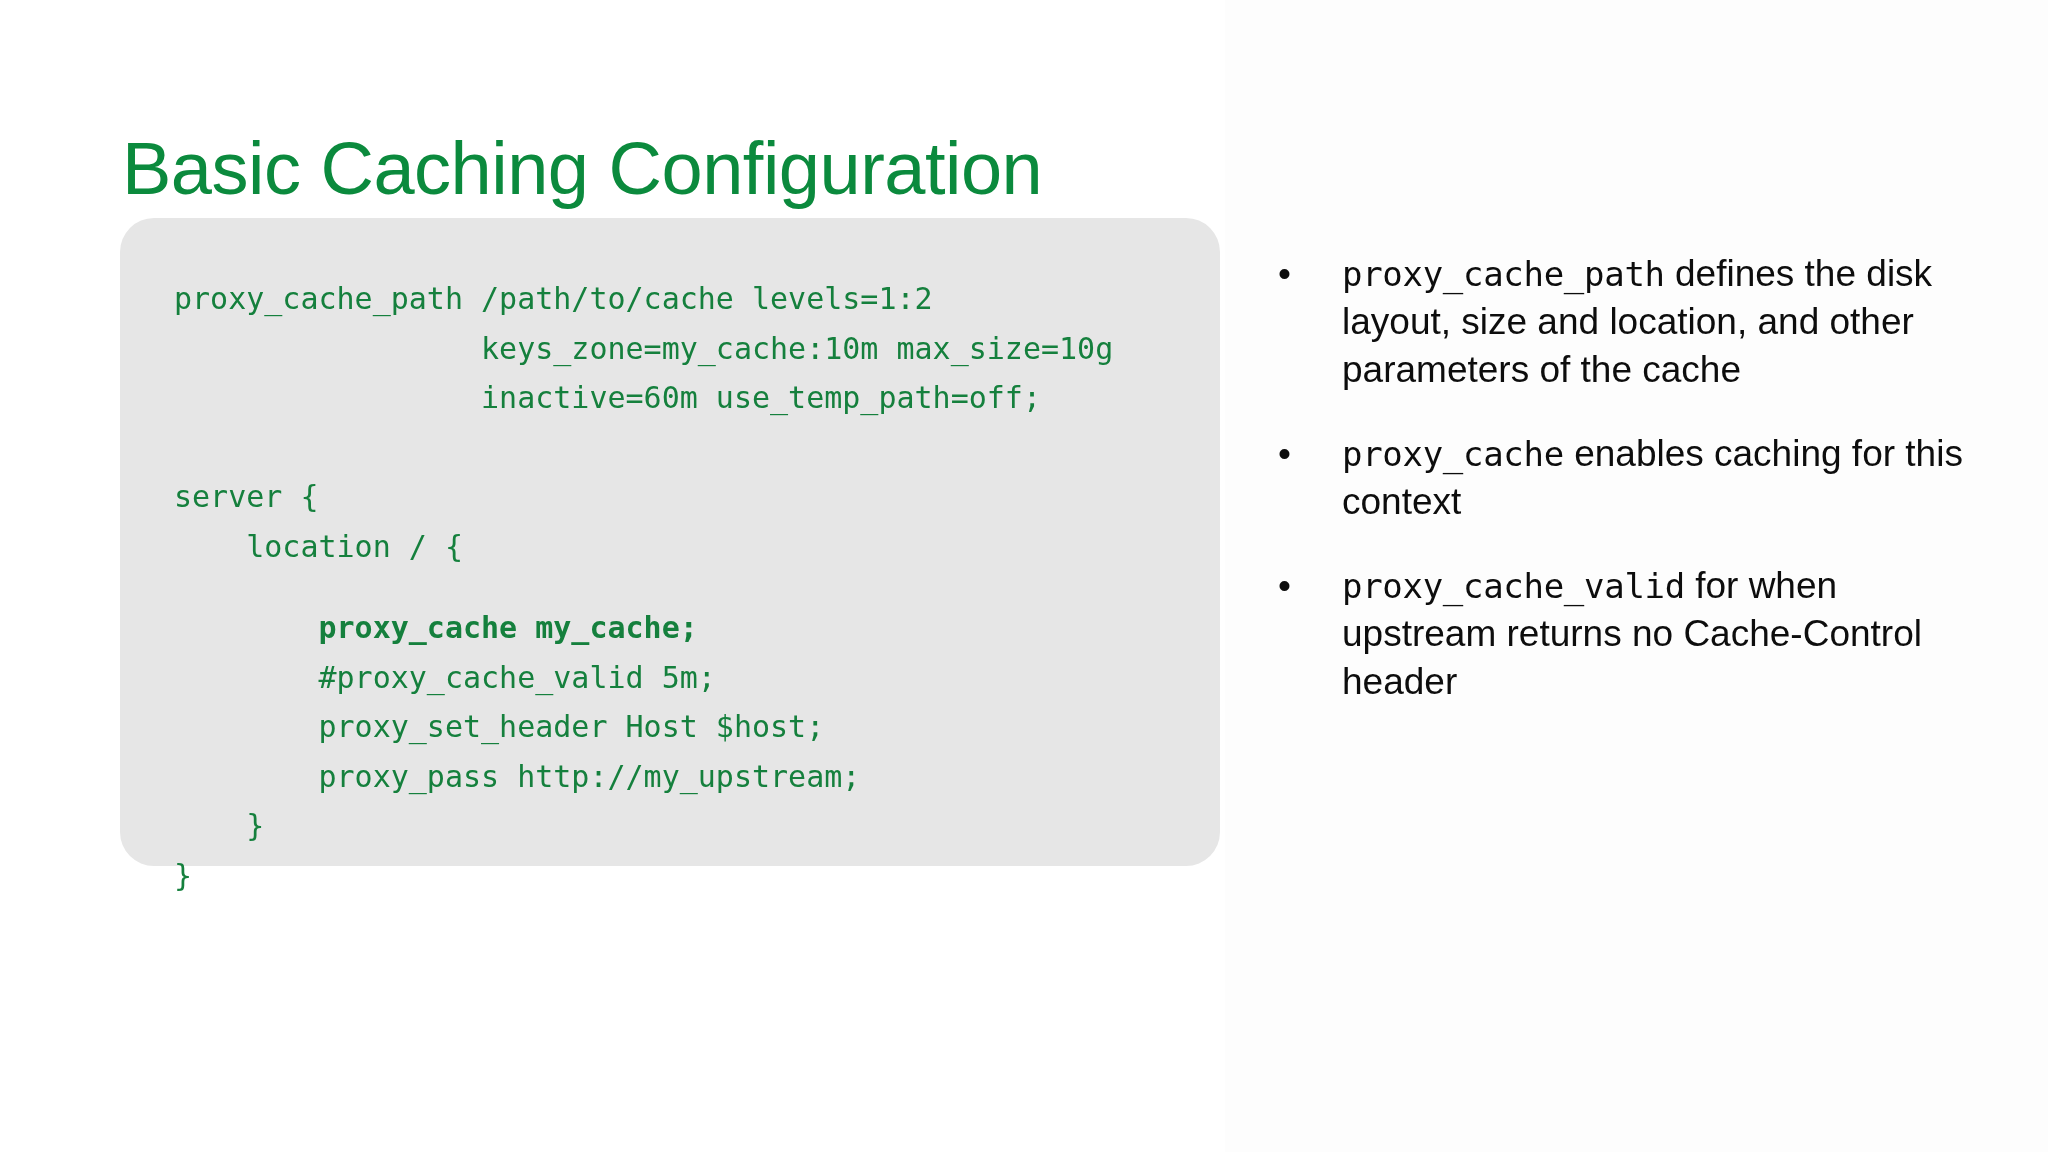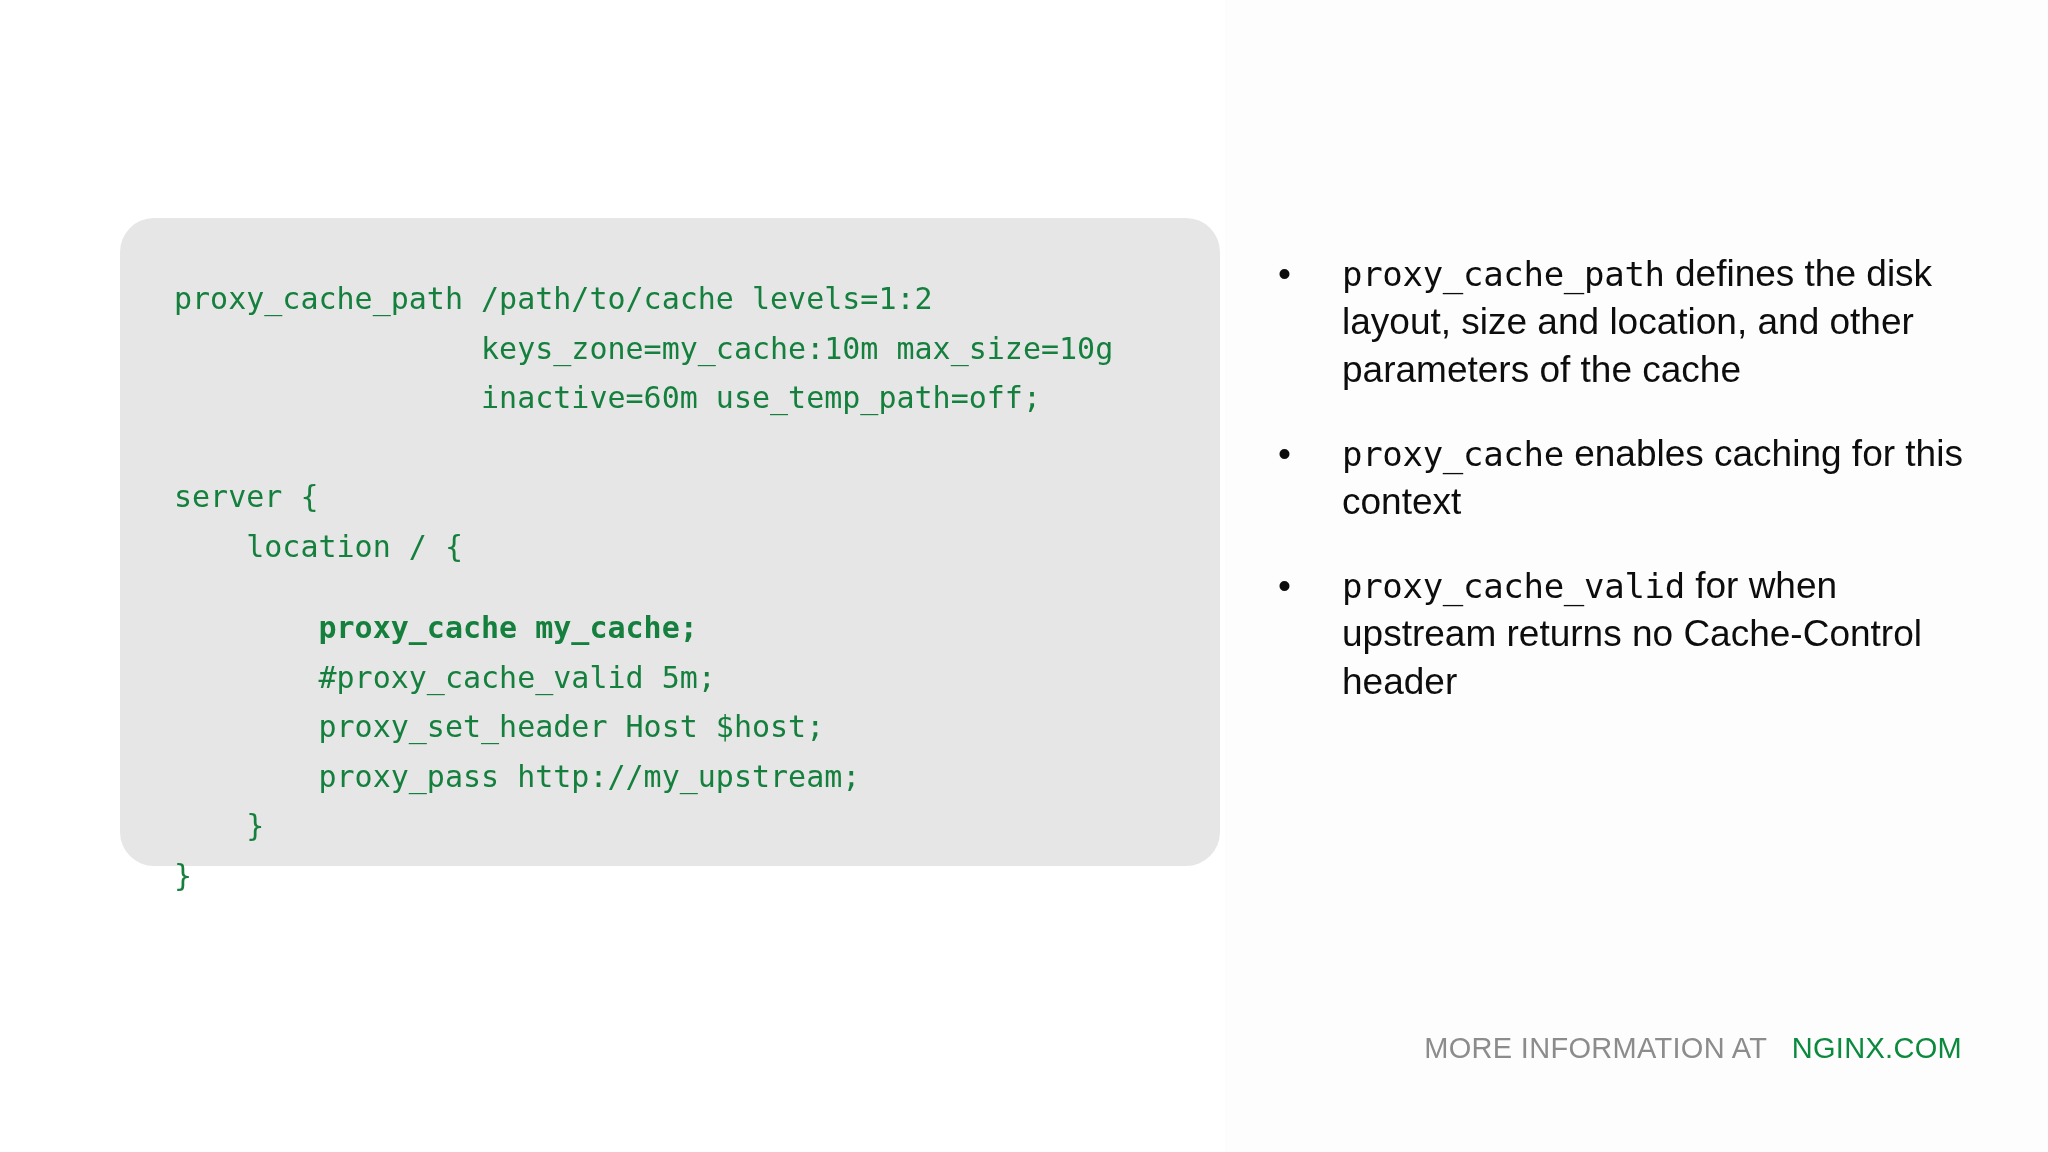--- a/index.html
+++ b/index.html
@@ -130,30 +130,26 @@
   #footer-label { color: #8c8c8c; }
   #footer-link  { color: #0b8a3d; }
 </style>
 </head>
 <body>
 
 <div id="slide">
 
   <div id="right-panel-bg"></div>
 
+  <h1 id="page-title">Basic Caching Configuration</h1>
 
   <div id="code-card">
     <pre id="code-block"><span class="ln">proxy_cache_path /path/to/cache levels=1:2</span><span class="ln">                 keys_zone=my_cache:10m max_size=10g</span><span class="ln">                 inactive=60m use_temp_path=off;</span><span class="ln">&nbsp;</span><span class="ln">server {</span><span class="ln">    location / {</span><span class="ln bold">        proxy_cache my_cache;</span><span class="ln">        #proxy_cache_valid 5m;</span><span class="ln">        proxy_set_header Host $host;</span><span class="ln">        proxy_pass http://my_upstream;</span><span class="ln">    }</span><span class="ln">}</span></pre>
   </div>
 
   <ul id="bullets" style="list-style:none;margin:0;padding:0;">
       <li class="bullet-row"><span class="bullet-marker">•</span><span class="bullet-text"><span class="mono">proxy_cache_path</span><span> defines the disk layout, size and location, and other parameters of the cache</span></span></li>
       <li class="bullet-row"><span class="bullet-marker">•</span><span class="bullet-text"><span class="mono">proxy_cache</span><span> enables caching for this context</span></span></li>
       <li class="bullet-row"><span class="bullet-marker">•</span><span class="bullet-text"><span class="mono">proxy_cache_valid</span><span> for when upstream returns no Cache-Control header</span></span></li>
     </ul>
 
-  <div id="footer">
-    <span id="footer-label">MORE INFORMATION AT</span>
-    <span>&nbsp;</span>
-    <span id="footer-link">NGINX.COM</span>
-  </div>
 
 </div>
 
 </body></html>

